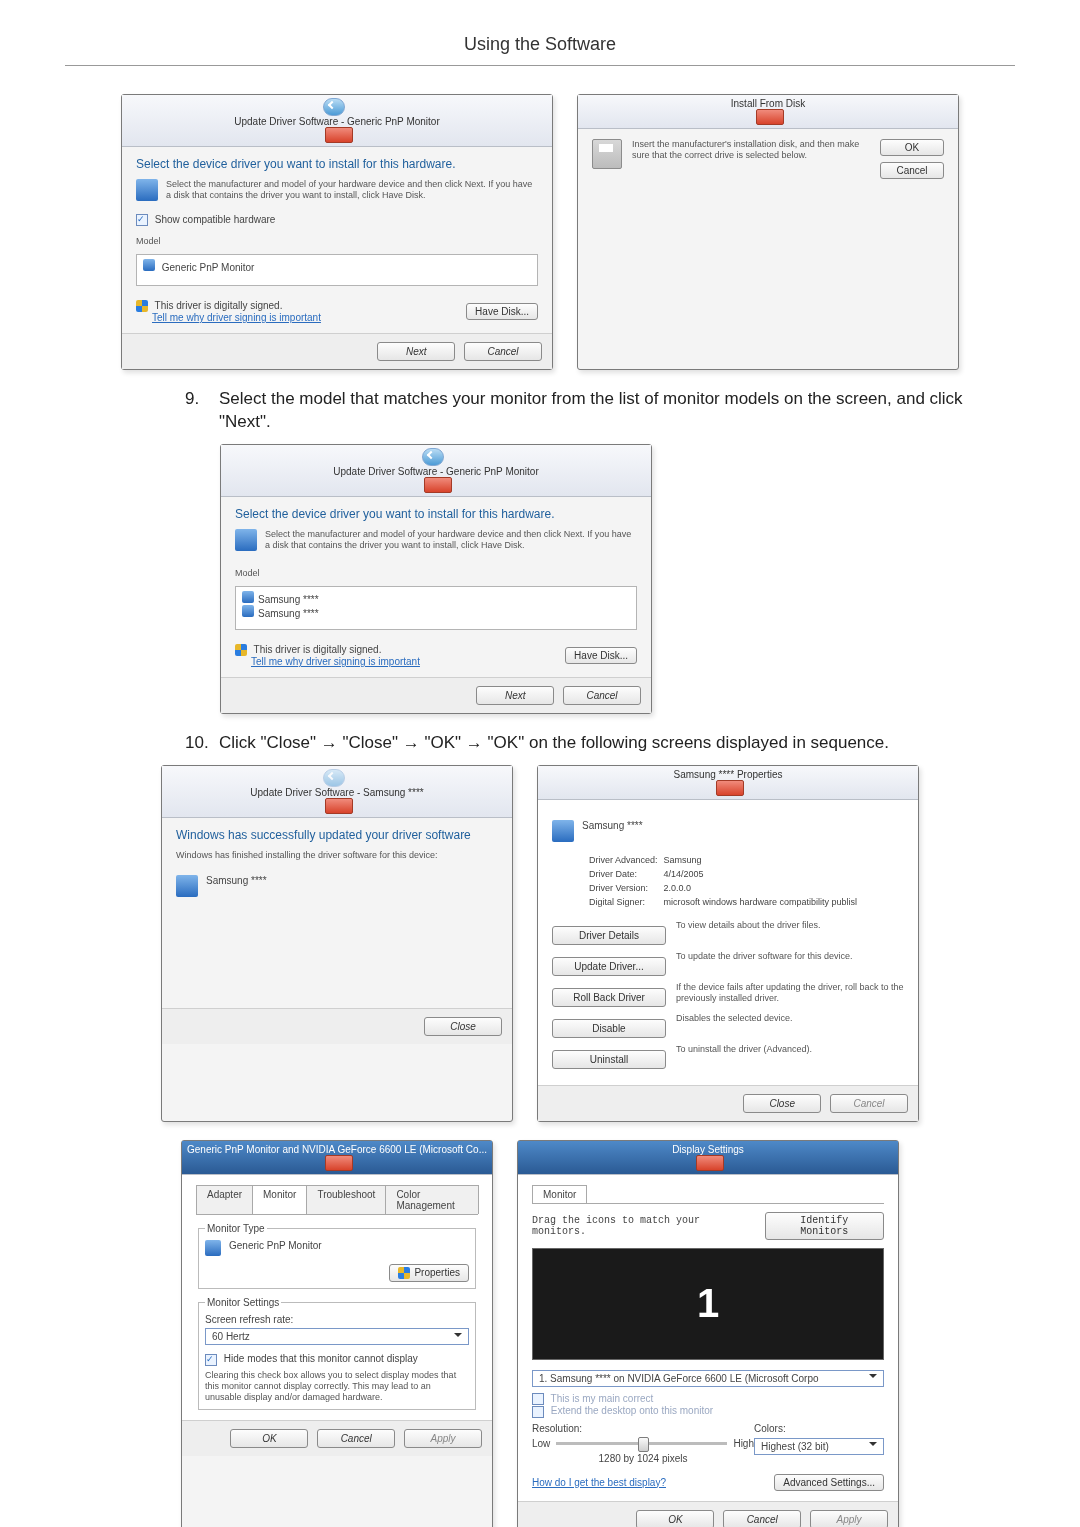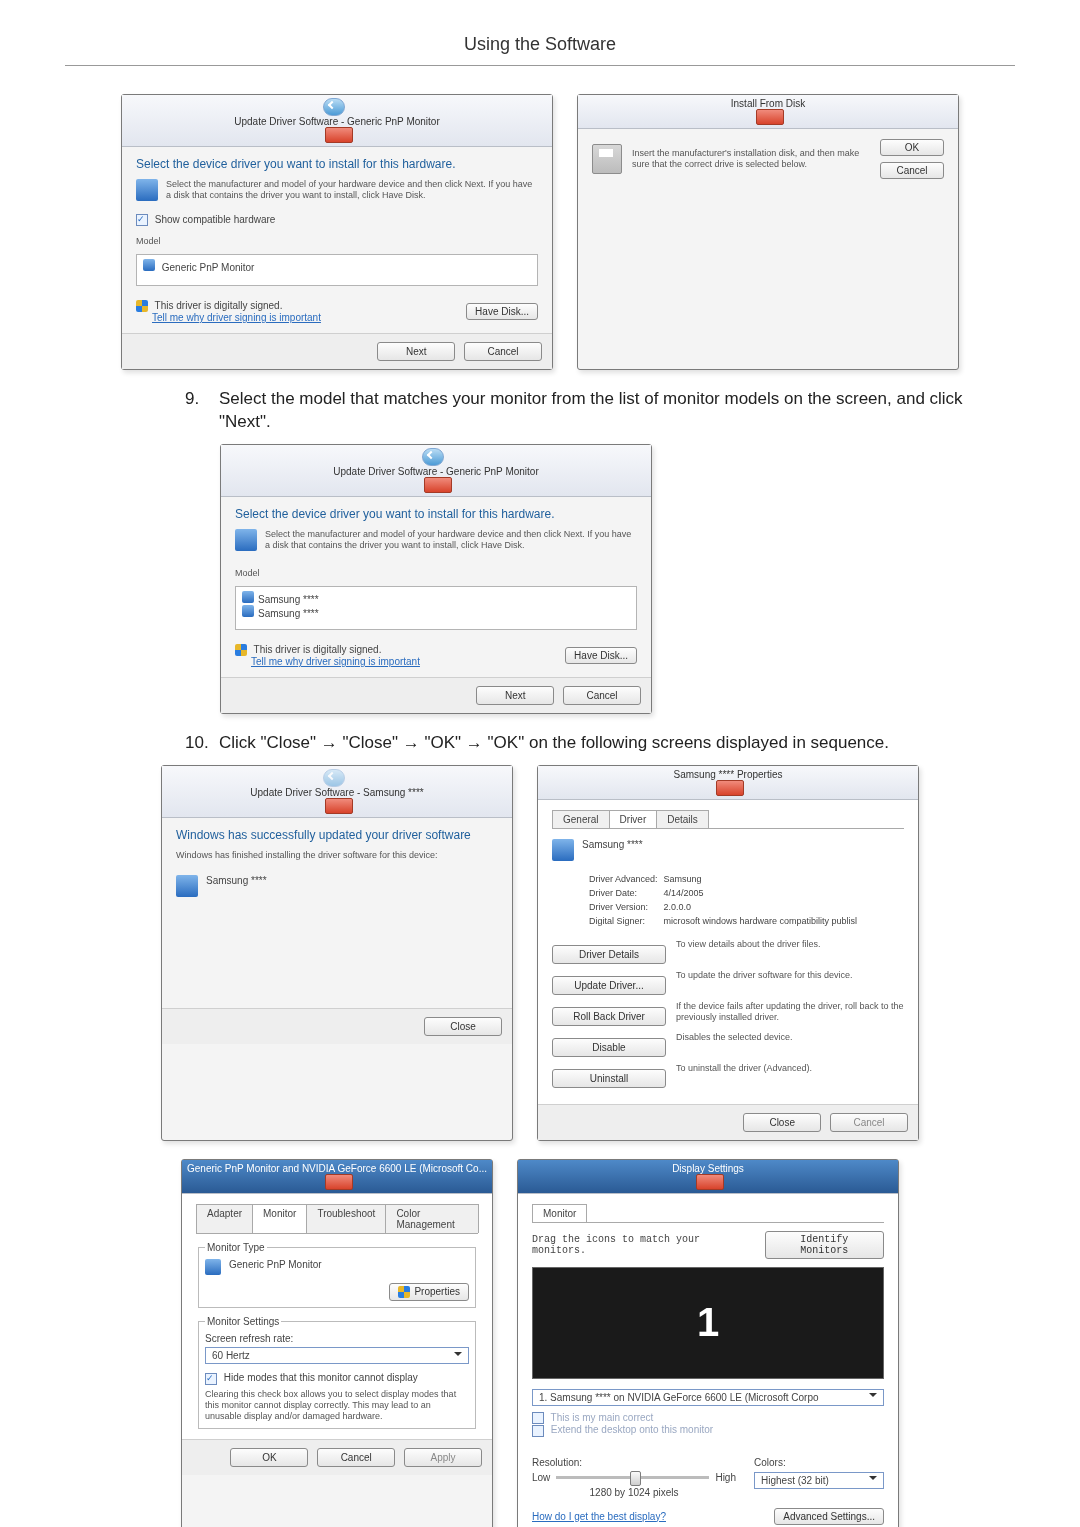--- a/index.html
+++ b/index.html
@@ -95,21 +95,21 @@
     padding:4px 6px; min-height:22px;
   }
   .list-title{ color:#555; font-size:9px; margin-top:10px; }
   .chk{ width:10px; height:10px; border:1px solid #6c8bbd; background:#eaf3ff;
         display:inline-block; margin-right:4px; vertical-align:middle; }
   .chk.on::after{ content:"✓"; font-size:9px; color:#2a6cbf; position:relative; top:-2px; left:0; }
   .link{ color:#2a6cbf; text-decoration:underline; }
   .shield{ width:12px;height:12px; display:inline-block;
            background: conic-gradient(#2a7de0 0 25%,#e7b72a 0 50%,#2a7de0 0 75%,#e7b72a 0);
            border-radius:2px; margin-right:4px; vertical-align:middle;}
-  .btnrow{ text-align:right; padding:8px 10px; background:#eee; border-top:1px solid #cfcfcf;}
+  .btnrow{ text-align:right; padding:8px 10px; background:#eee; border-top:1px solid #cfcfcf;font-style:italic;}
   .btn{
     display:inline-block; min-width:56px; text-align:center;
     font-size:10px; padding:3px 10px;
     border:1px solid #8a8a8a; border-radius:3px;
     background:linear-gradient(#fdfdfd,#e6e6e6);
     margin-left:6px; color:#333;
   }
   .btn.small{ min-width:46px; padding:2px 8px; }
 
   
@@ -209,21 +209,21 @@
       </div>
     </div>
 
     <div class="dlg w380">
       <div class="titlebar">
         <span>Install From Disk</span>
         <span class="spacer"></span>
         <span class="winred"></span>
       </div>
       <div class="body">
-        <div style="display:flex;align-items:center;">
+        <div style="display:flex;">
           <div class="floppy"></div>
           <div class="hint" style="flex:1;">Insert the manufacturer's installation disk, and then make sure that the correct drive is selected below.</div>
           <div style="margin-left:10px;">
             <div class="btn small" style="display:block;margin-bottom:6px;">OK</div>
             <div class="btn small" style="display:block;">Cancel</div>
           </div>
         </div>
       </div>
     </div>
   </div>
@@ -295,25 +295,20 @@
       </div>
     </div>
 
     <div class="dlg w380">
       <div class="titlebar">
         <span>Samsung **** Properties</span>
         <span class="spacer"></span>
         <span class="winred"></span>
       </div>
       <div class="body" style="background:#fff;">
-        <div class="tabs">
-          <div class="tab">General</div>
-          <div class="tab active">Driver</div>
-          <div class="tab">Details</div>
-        </div>
         <div class="row-with-icon" style="margin:10px 0;">
           <div class="pnp-icon"></div>
           <div>Samsung ****</div>
         </div>
         <table style="font-size:9px;margin-left:32px;border-spacing:4px 2px;">
           <tbody>
               <tr>
                 <td>Driver Advanced:</td>
                 <td>Samsung</td>
               </tr>
@@ -429,21 +424,21 @@
             <span class="arrow"></span>
         </div>
         <div class="ghost" style="margin-top:6px;">
           <span class="chk"></span>
           <span>This is my main correct</span>
         </div>
         <div class="ghost">
           <span class="chk"></span>
           <span>Extend the desktop onto this monitor</span>
         </div>
-        <div style="display:flex;gap:18px;margin-top:20px;">
+        <div style="display:flex;gap:0;margin-top:5px;">
           <div style="flex:1;">
             <div>Resolution:</div>
             <div style="display:flex;align-items:center;gap:6px;margin-top:4px;">
               <span>Low</span>
               <div class="slider-track">
                   <div class="slider-thumb"></div>
                 </div>
               <span>High</span>
             </div>
             <div style="text-align:center;margin-top:4px;">1280 by 1024 pixels</div>

